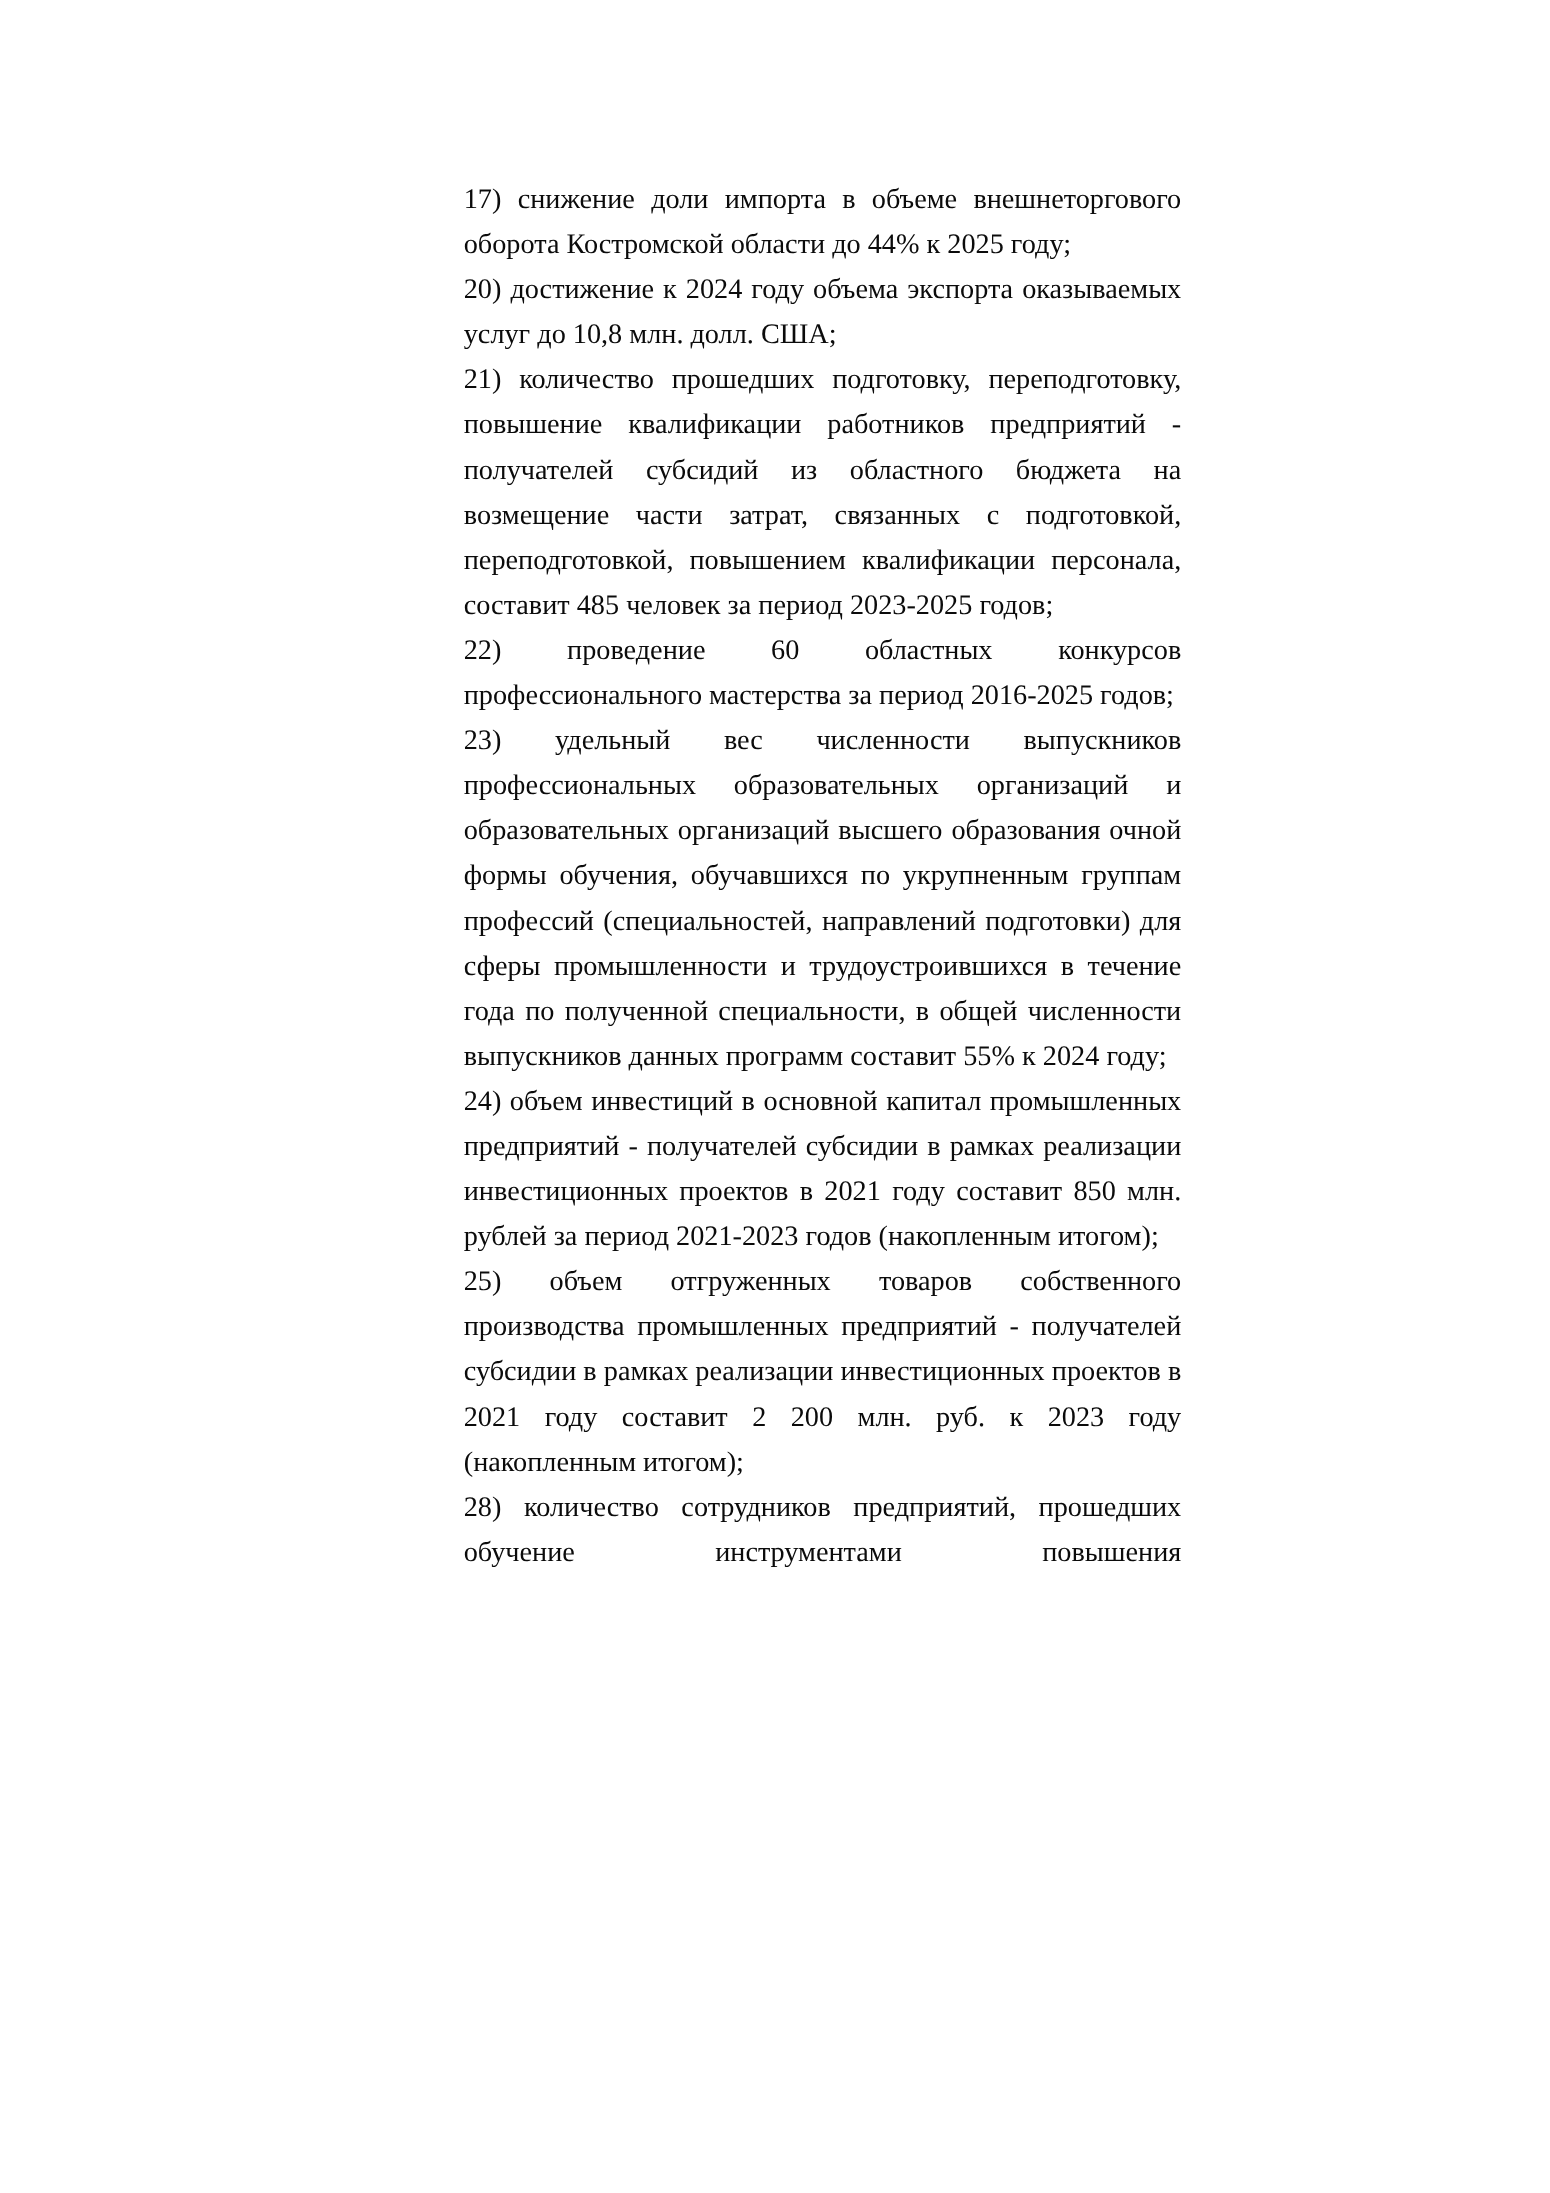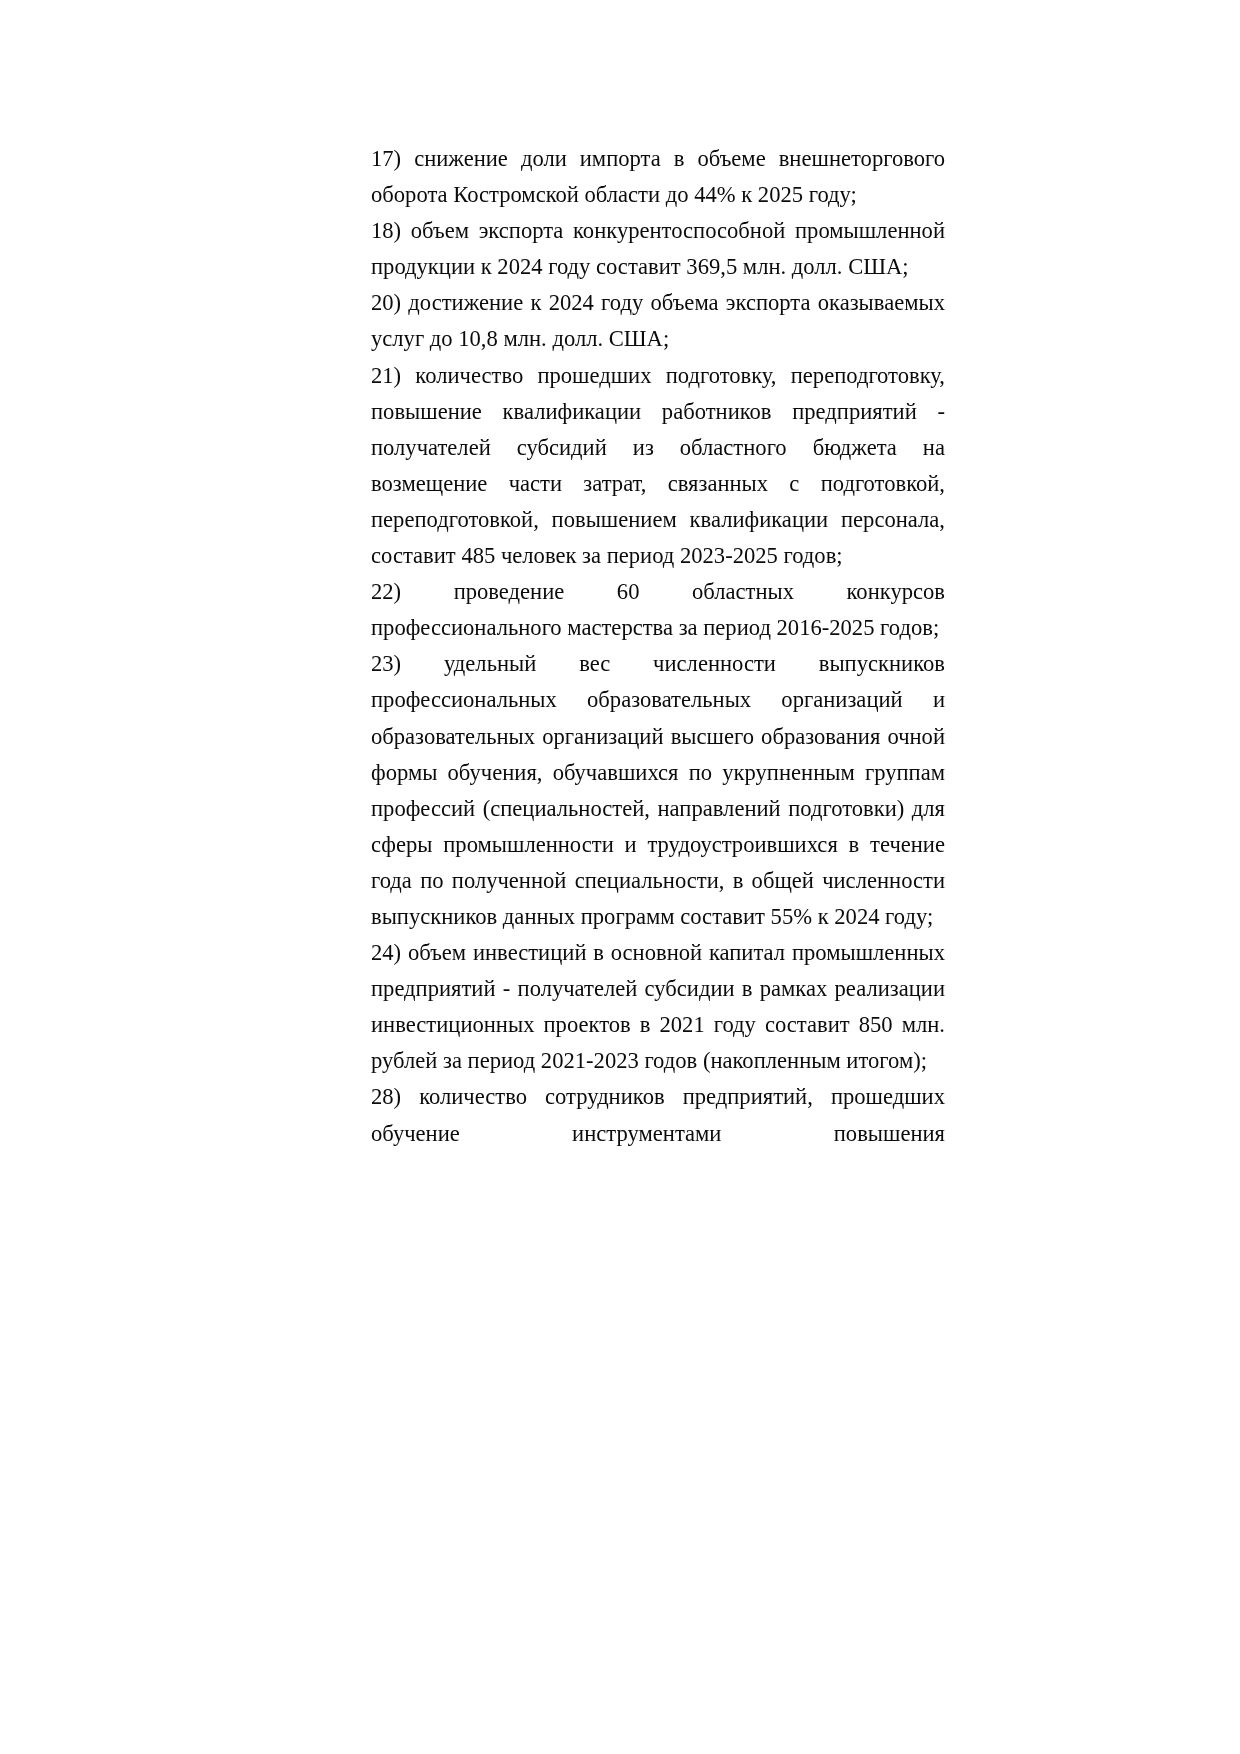--- a/index.html
+++ b/index.html
@@ -55,33 +55,33 @@
 </style>
 </head>
 <body>
 
 <div class="page">
 
   <div class="text-column">
 
     <p class="clause natural-last">17) снижение доли импорта в объеме внешнеторгового оборота Костромской области до 44% к 2025 году;</p>
 
-    <p class="clause natural-last">18) объем экспорта конкурентоспособной промышленной продукции к 2024 году составит 369,5 млн. долл. США;</p>
 
 
     <p class="clause natural-last">20) достижение к 2024 году объема экспорта оказываемых услуг до 10,8 млн. долл. США;</p>
 
     <p class="clause natural-last">21) количество прошедших подготовку, переподготовку, повышение квалификации работников предприятий - получателей субсидий из областного бюджета на возмещение части затрат, связанных с подготовкой, переподготовкой, повышением квалификации персонала, составит 485 человек за период 2023-2025 годов;</p>
 
     <p class="clause natural-last">22) проведение 60 областных конкурсов профессионального мастерства за период 2016-2025 годов;</p>
 
     <p class="clause natural-last">23) удельный вес численности выпускников профессиональных образовательных организаций и образовательных организаций высшего образования очной формы обучения, обучавшихся по укрупненным группам профессий (специальностей, направлений подготовки) для сферы промышленности и трудоустроившихся в течение года по полученной специальности, в общей численности выпускников данных программ составит 55% к 2024 году;</p>
 
     <p class="clause natural-last">24) объем инвестиций в основной капитал промышленных предприятий - получателей субсидии в рамках реализации инвестиционных проектов в 2021 году составит 850 млн. рублей за период 2021-2023 годов (накопленным итогом);</p>
 
+    <p class="clause natural-last">25) объем отгруженных товаров собственного производства промышленных предприятий - получателей субсидии в рамках реализации инвестиционных проектов в 2021 году составит 2 200 млн. руб. к 2023 году (накопленным итогом);</p>
 
 
 
     <p class="clause stretch-last">28) количество сотрудников предприятий, прошедших обучение инструментами повышения</p>
 
   </div>
 
 </div>
 
 </body></html>

